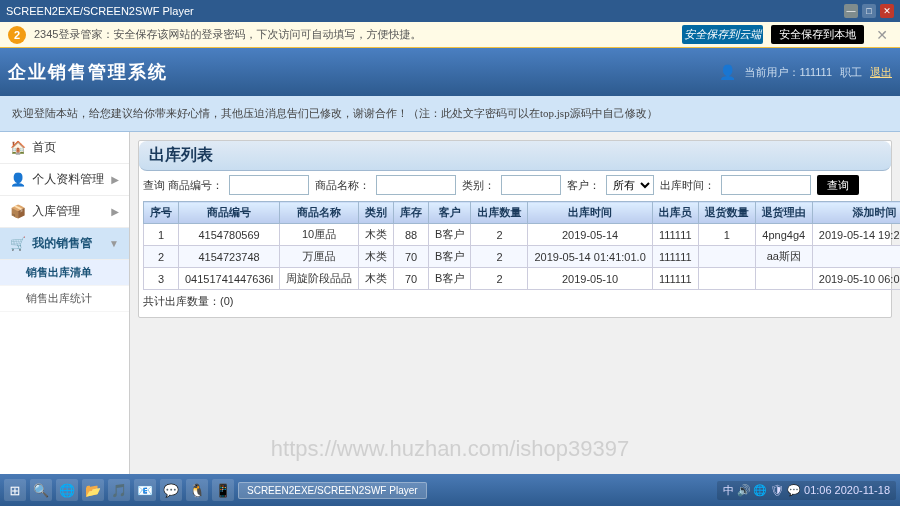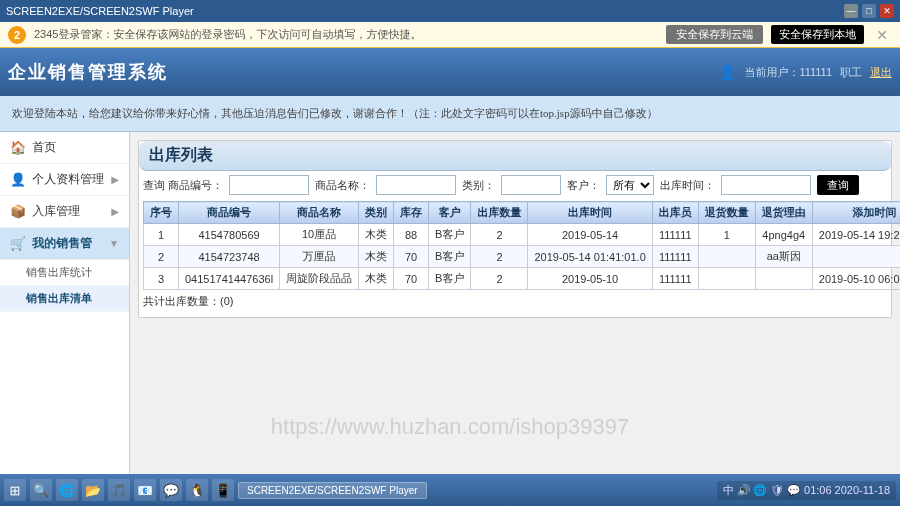--- a/index.html
+++ b/index.html
@@ -41,27 +41,28 @@
     }
     .notif-icon {
       width: 18px; height: 18px;
       background: #f39c12;
       border-radius: 50%;
       display: flex; align-items: center; justify-content: center;
       color: #fff; font-size: 11px; font-weight: bold;
     }
     .notif-text { flex: 1; font-size: 11px; color: #555; }
     .notif-btn {
-      background: #737373;
+      background: #0369a1;
       color: #fff;
       border: none;
-      padding: 2px 10px;
-      border-radius: 2px;
-      font-size: 11px;
-      cursor: pointer;
+      padding: 2px 2px;
+      border-radius: 2px;
+      font-size: 11px;
+      cursor: pointer;
+      font-style: italic;
     }
     .notif-btn2 {
       background: #000000;
       color: #fff;
       border: none;
       padding: 2px 8px;
       border-radius: 2px;
       font-size: 11px;
       cursor: pointer;
     }
@@ -240,21 +241,21 @@
 
     .summary-row {
       font-size: 11px;
       color: #333;
       padding: 4px 0;
     }
 
     
     .watermark {
       position: fixed;
-      bottom: 66px;
+      bottom: 44px;
       left: 50%;
       transform: translateX(-50%);
       font-size: 22px;
       color: rgba(180,180,180,0.55);
       pointer-events: none;
       white-space: nowrap;
       z-index: 5;
     }
 
     
@@ -353,22 +354,22 @@
       <div class="sidebar-item">
         <span class="si-icon">📦</span>
         <span>入库管理</span>
         <span class="si-arrow">▶</span>
       </div>
       <div class="sidebar-item active">
         <span class="si-icon">🛒</span>
         <span>我的销售管</span>
         <span class="si-arrow">▼</span>
       </div>
+      <div class="sidebar-sub-item active">销售出库清单</div>
       <div class="sidebar-sub-item">销售出库统计</div>
-      <div class="sidebar-sub-item active">销售出库清单</div>
     </div>
 
     <div class="main-content">
 
       <div class="panel">
         <div class="panel-header">出库列表</div>
         <div class="panel-body">
 
           <div class="filter-row">
             <span class="filter-label">查询 商品编号：</span>

